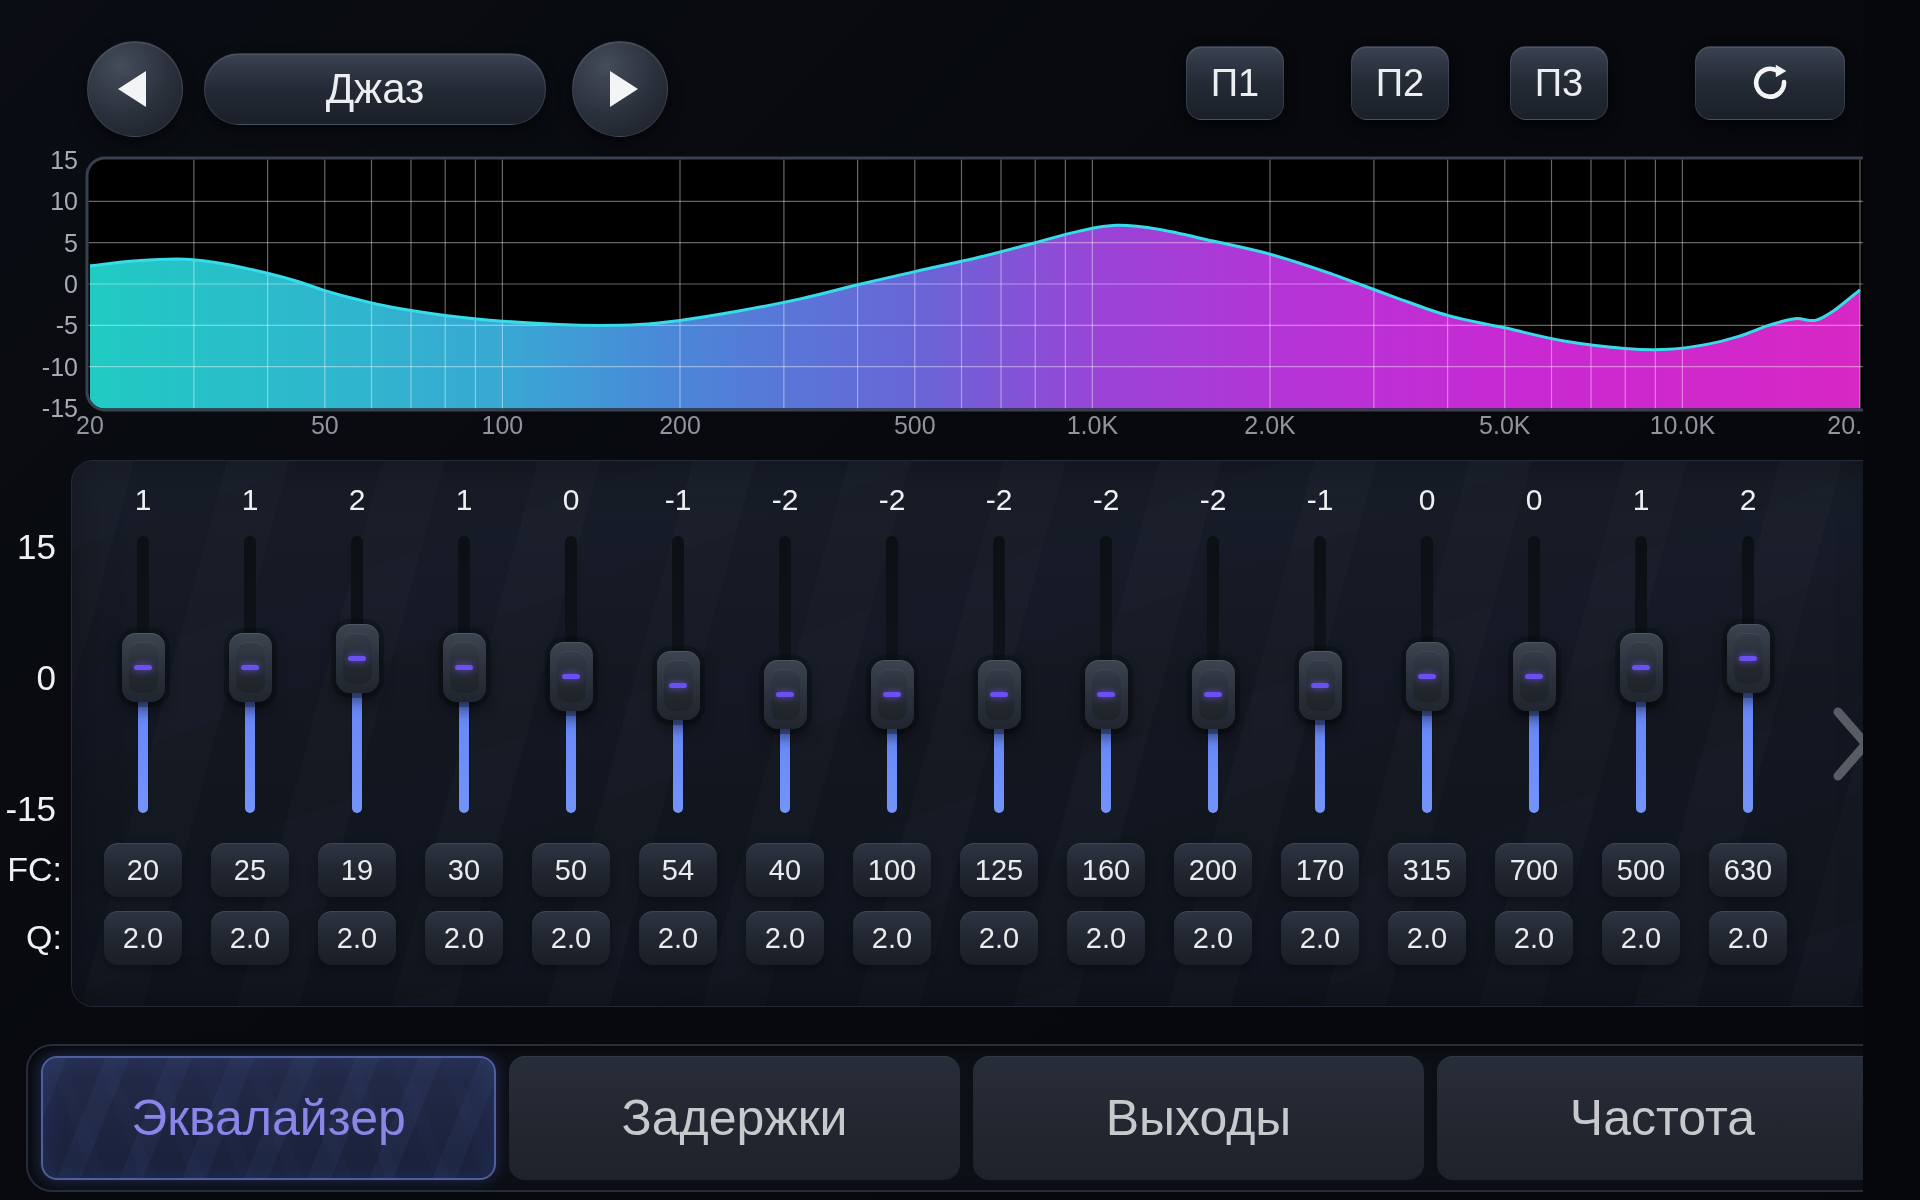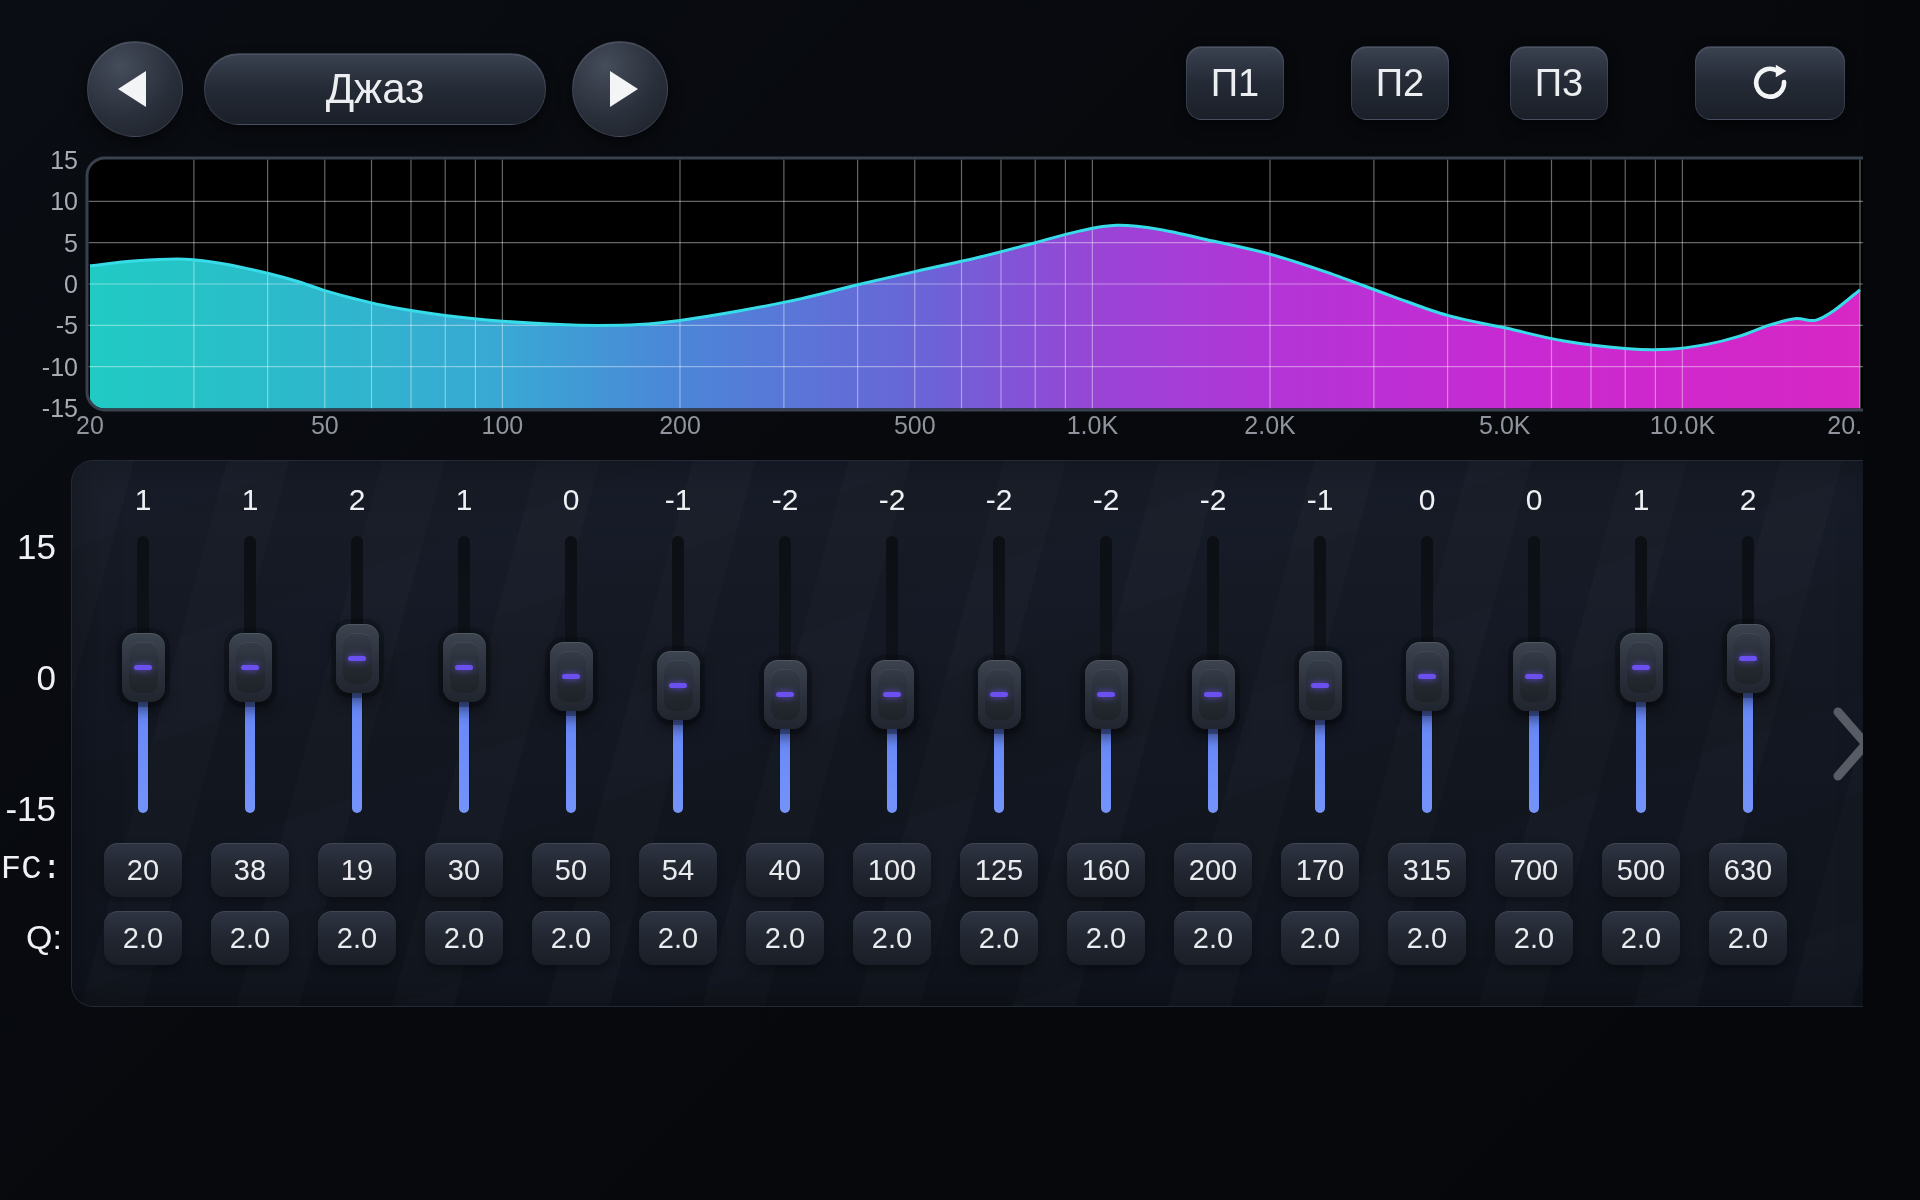--- a/index.html
+++ b/index.html
@@ -56,21 +56,21 @@
     box-shadow:inset 0 1px 1px rgba(255,255,255,.07);}
   .thumb-dash{position:absolute;left:50%;top:50%;width:18px;height:5px;margin:-2.5px 0 0 -9px;border-radius:3px;
     background:#6b50ef;box-shadow:0 0 7px rgba(108,82,240,.85);}
   .chipbtn{position:absolute;left:50%;margin-left:-39px;width:78px;height:54px;border-radius:14px;
     display:flex;align-items:center;justify-content:center;font-size:29px;color:#e9ebee;cursor:pointer;
     background:linear-gradient(180deg,#2e3442 0%,#20252f 55%,#191e27 100%);
     box-shadow:inset 0 1px 0 rgba(255,255,255,.09),0 4px 8px rgba(0,0,0,.35);}
   .band-fc{top:382px;} .band-q{top:450px;}
   .gutter-label{position:absolute;left:0;width:56px;text-align:right;font-size:35px;color:#eef0f3;}
   #scale-15{top:527px;} #scale-0{top:658px;} #scale-m15{top:789px;}
-  #fc-label{top:850px;width:62px;font-size:34px;font-family:Liberation Mono, monospace;} #q-label{top:918px;width:62px;font-size:34px;}
+  #fc-label{top:850px;width:62px;font-size:34px;} #q-label{top:918px;width:62px;font-size:34px;}
   
   #tab-bar{position:absolute;left:26px;top:1044px;width:1877px;height:148px;border-radius:26px;
     background:#0c0f15;border:2px solid #262c38;box-shadow:inset 0 3px 10px rgba(0,0,0,.6);
     display:flex;gap:13px;padding:10px 13px;box-sizing:border-box;}
   .tab{flex:1;border-radius:16px;display:flex;align-items:center;justify-content:center;
     font-size:50px;color:#c7c9cd;cursor:pointer;position:relative;overflow:hidden;
     background:linear-gradient(180deg,#282d3a 0%,#21262f 60%,#1d222b 100%);
     box-shadow:inset 0 1px 0 rgba(255,255,255,.06);}
   .tab.active{
     background:linear-gradient(180deg,#242c4a 0%,#1d2440 60%,#192038 100%);
@@ -210,21 +210,21 @@
     <div class="chipbtn band-q">2.0</div>
   </div>
       <div class="band" style="left: 124px;">
     <div class="band-value">1</div>
     <div class="band-track"></div>
     <div class="band-fill" style="top: 232px; height: 120px;"></div>
     <div class="band-thumb" style="top: 172px;">
       <div class="thumb-inner"></div>
       <div class="thumb-dash"></div>
     </div>
-    <div class="chipbtn band-fc">38</div>
+    <div class="chipbtn band-fc">25</div>
     <div class="chipbtn band-q">2.0</div>
   </div>
       <div class="band" style="left: 231px;">
     <div class="band-value">2</div>
     <div class="band-track"></div>
     <div class="band-fill" style="top: 223px; height: 129px;"></div>
     <div class="band-thumb" style="top: 163px;">
       <div class="thumb-inner"></div>
       <div class="thumb-dash"></div>
     </div>
@@ -382,13 +382,27 @@
       <path d="M60,6 Q16,28 11,80 Q8,132 60,158 Z" fill="#a9adb1"></path>
       <text x="30" y="95" font-size="42" fill="#4b5056" text-anchor="middle" font-family="Liberation Sans, sans-serif">‹</text>
     </svg>
   </div>
   <div id="scroll-right">
     <svg width="48" height="84" viewBox="0 0 48 84">
       <path d="M10,10 L38,42 L10,74" fill="none" stroke="#585d65" stroke-width="9" stroke-linecap="round" stroke-linejoin="round"></path>
     </svg>
   </div>
 
+  <div id="tab-bar">
+      <div class="tab active">
+        <span>Эквалайзер</span>
+      </div>
+      <div class="tab">
+        <span>Задержки</span>
+      </div>
+      <div class="tab">
+        <span>Выходы</span>
+      </div>
+      <div class="tab">
+        <span>Частота</span>
+      </div>
+    </div>
 </div>
 
 </body></html>

